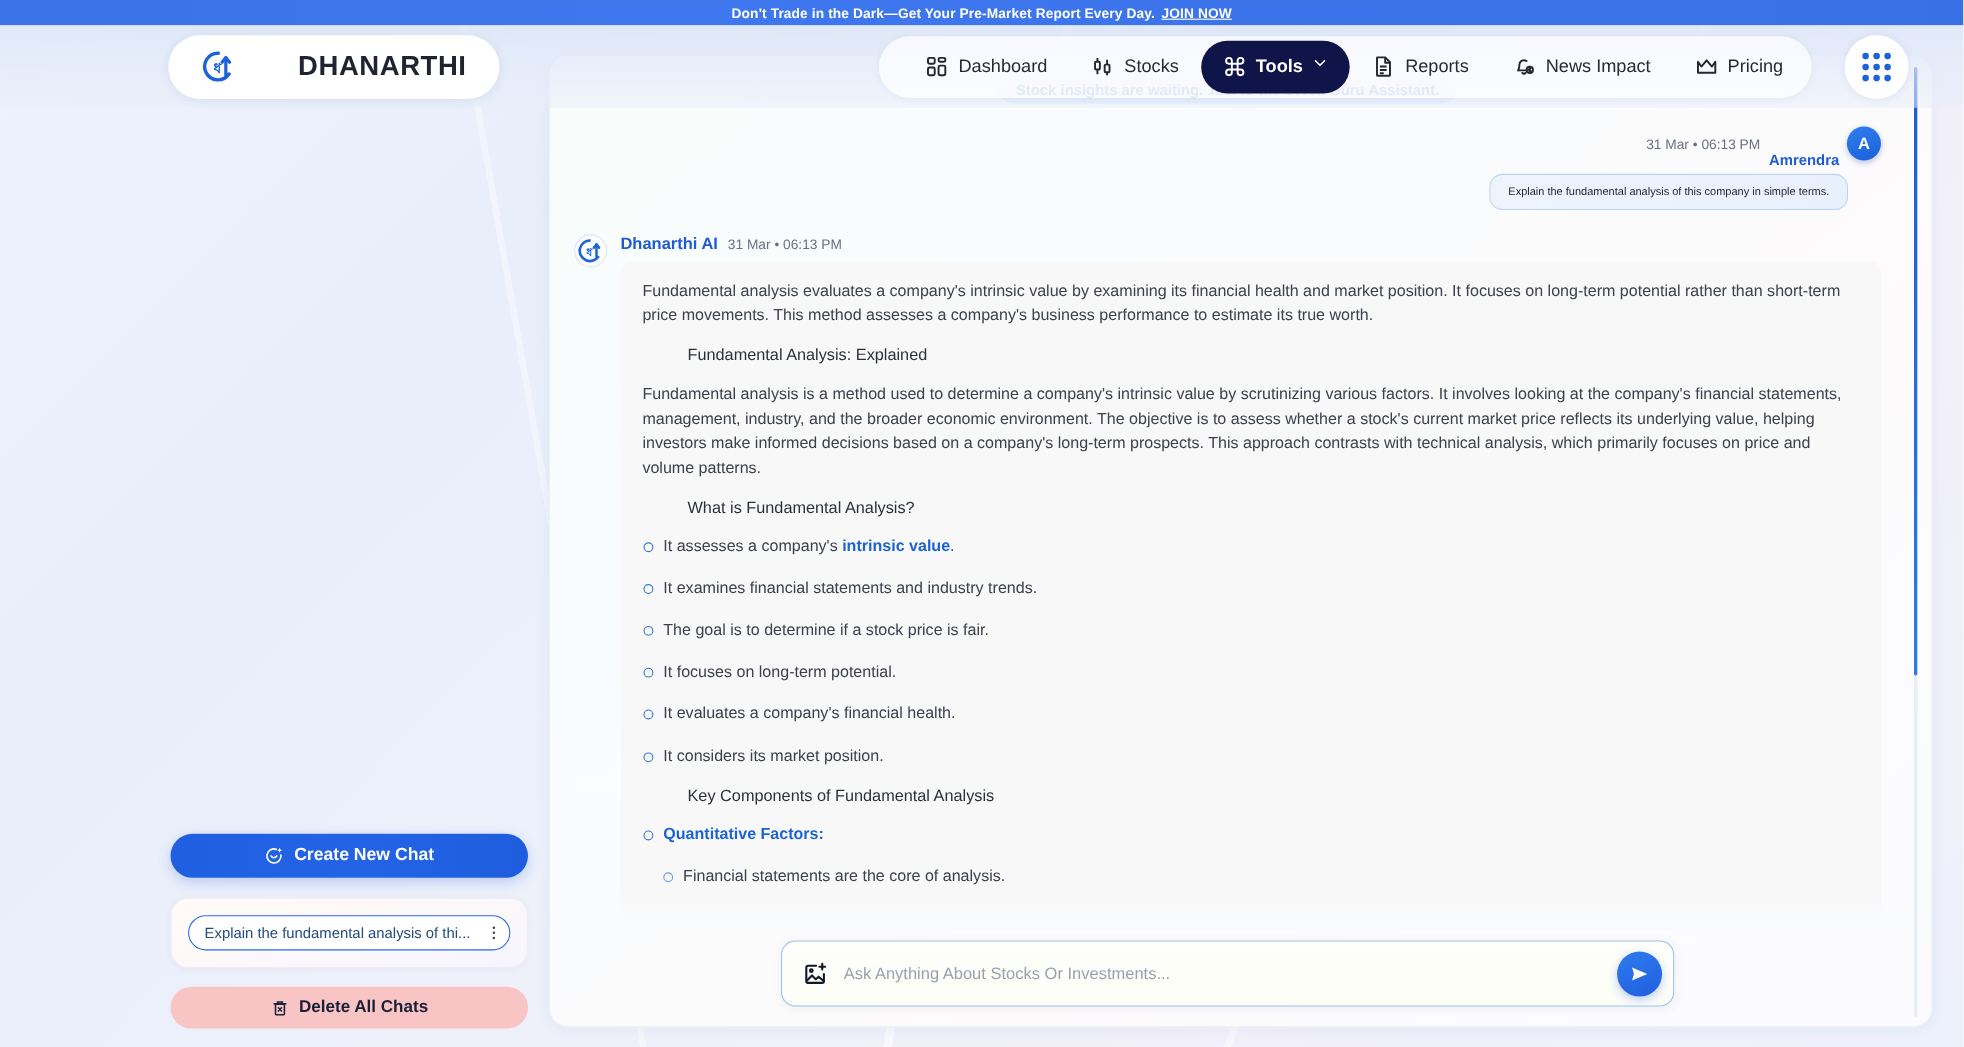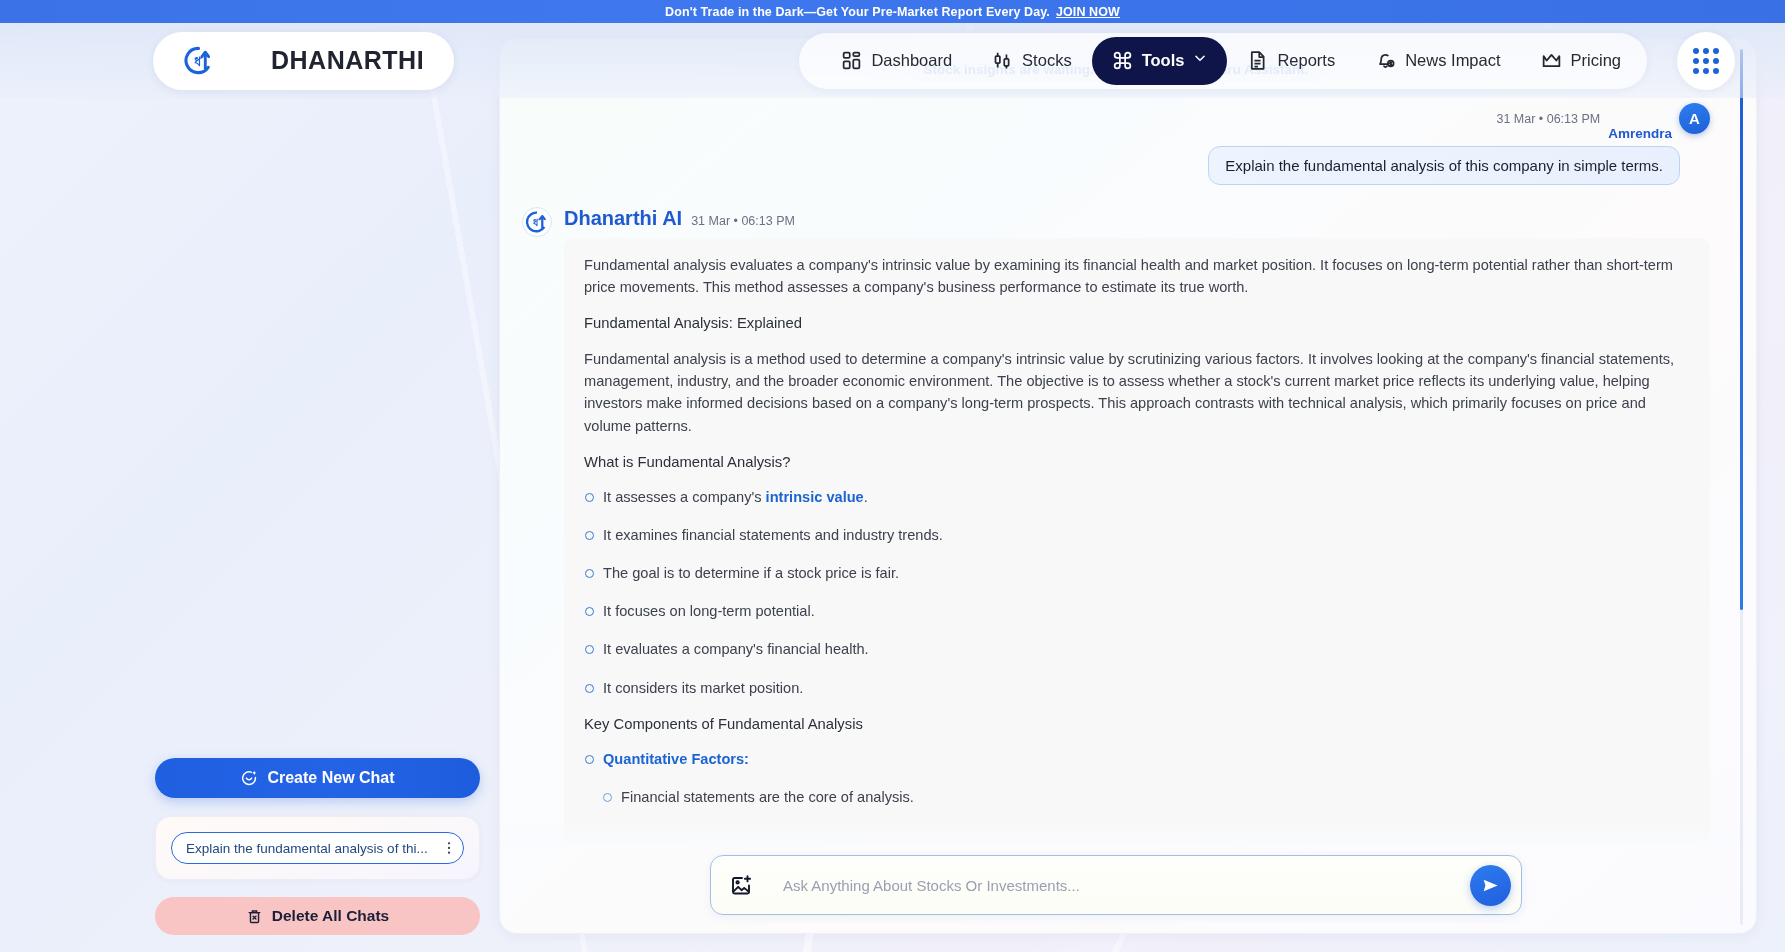--- a/index.html
+++ b/index.html
@@ -194,46 +194,46 @@
     display: flex; align-items: center; justify-content: center;
     box-shadow: 0 2px 6px rgba(20,70,180,.3);
   }
   .user-bubble {
     margin-top: 5px; margin-right: 30px; margin-left: auto;
     width: fit-content; max-width: 70%;
     background: linear-gradient(120deg,#eef4fe,#e9f0fd);
     border: 1px solid #bcd3f7;
     border-radius: 12px;
     padding: 10px 16px;
-    font-size: 15px; color: #1a2030;
+    font-size: 10px; color: #1a2030;
   }
 
   .ai-row { margin-top: 22px; display: flex; gap: 12px; }
   .ai-avatar {
     width: 30px; height: 30px; flex: 0 0 30px; border-radius: 50%;
     background: #fff; border: 1px solid #dbe5f6;
     display: flex; align-items: center; justify-content: center;
     overflow: hidden;
   }
   .ai-body { flex: 1 1 auto; min-width: 0; }
   .ai-meta { display: flex; align-items: baseline; gap: 9px; }
-  .ai-name { color: #1f5ad0; font-weight: 700; font-size: 20px; }
+  .ai-name { color: #1f5ad0; font-weight: 700; font-size: 15px; }
   .ai-time { color: #6a7183; font-size: 12.5px; }
   .ai-card {
     margin-top: 8px;
     background: #f8f8f8;
     border-radius: 10px;
     padding: 16px 20px 20px 20px;
     color: #3a3f4b;
   }
   .ai-card p {
     font-size: 14.6px; line-height: 1.52; margin-bottom: 17px; color: #3c414d;
   }
   .ai-card h4 {
-    font-size: 14.8px; font-weight: 400; color: #2b303b; margin-bottom: 17px;
+    font-size: 14.8px; font-weight: 400; color: #2b303b; margin-bottom: 17px; margin-left: 41px;
   }
   ul.blist { list-style: none; margin-bottom: 17px; }
   ul.blist > li {
     position: relative; padding-left: 19px; margin-bottom: 17px;
     font-size: 14.6px; color: #3c414d; line-height: 1.45;
   }
   ul.blist > li::before {
     content: ""; position: absolute; left: 1px; top: 6px;
     width: 7px; height: 7px; border-radius: 50%;
     border: 1.6px solid #3478d6;
@@ -263,21 +263,21 @@
     flex: 0 0 auto;
     padding: 10px 46px 18px 22px;
     display: flex; justify-content: center;
   }
   .composer {
     width: 812px; height: 60px;
     background: linear-gradient(180deg,#fefefa,#fdfdf8);
     border: 1px solid #9ec0e8;
     border-radius: 13px;
     display: flex; align-items: center;
-    padding: 0 10px 0 18px; gap: 30px;
+    padding: 0 10px 0 18px; gap: 14px;
     box-shadow: 0 2px 10px rgba(40,80,160,.07);
   }
   .img-add { width: 24px; height: 24px; flex: 0 0 24px; cursor: pointer; }
   .composer input {
     flex: 1 1 auto; border: none; outline: none; background: transparent;
     font-family: "Liberation Sans", sans-serif;
     font-size: 15px; color: #2b303b;
   }
   .composer input::placeholder { color: #9aa0ad; }
   .send-btn {

